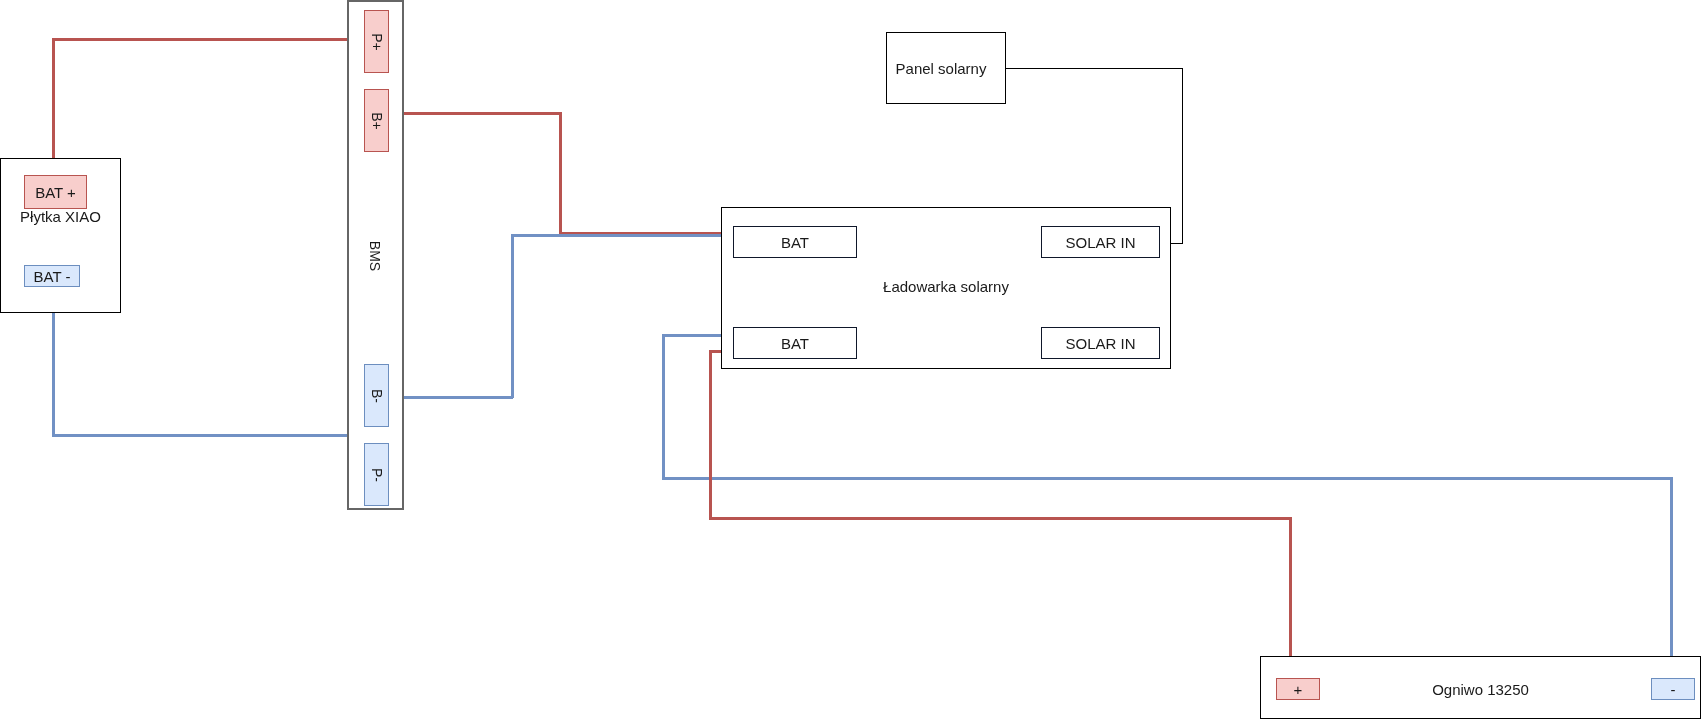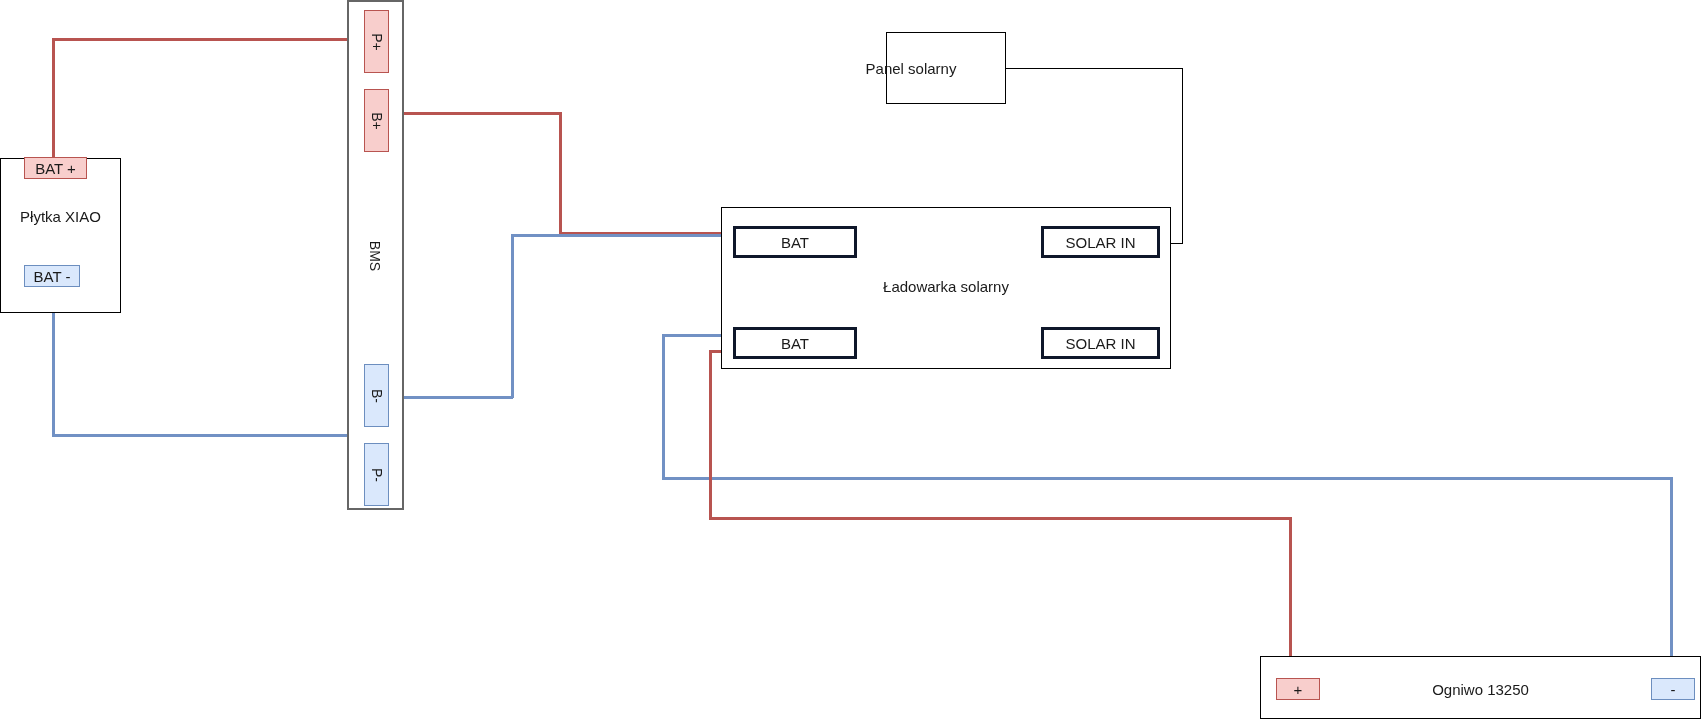--- a/index.html
+++ b/index.html
@@ -61,21 +61,21 @@
     background: #f8cecc;
     border: 1px solid #b85450;
   }
   .term-neg {
     background: #dae8fc;
     border: 1px solid #6c8ebf;
     text-align: center;
   }
   .term-plain {
     background: #ffffff;
-    border: 3px solid #0f172a;
+    border: 1px solid #0f172a;
   }
   .term-vert span {
     display: block;
     transform: rotate(90deg);
     transform-origin: center center;
     font-size: 14px;
   }
   
   .wire {
     position: absolute;
@@ -116,21 +116,21 @@
   <div class="wire w-red v" style="left:709px; top:350px; height:170px;"></div>
   <div class="wire w-red h" style="left:709px; top:517px; width:583px;"></div>
   <div class="wire w-red v" style="left:1289px; top:517px; height:161px;"></div>
 
   <div class="wire w-black hk" style="left:1005px; top:68px; width:178px;"></div>
   <div class="wire w-black vk" style="left:1182px; top:68px; height:175px;"></div>
   <div class="wire w-black hk" style="left:1160px; top:243px; width:23px;"></div>
   <div class="wire w-black vk" style="left:1160px; top:243px; height:1px;"></div>
 
   <div class="box" style="left:0px; top:158px; width:121px; height:155px;"></div>
-  <div class="term term-pos" style="left:24px; top:157px; width:63px; height:22px;">
+  <div class="term term-pos" style="left:24px; top:175px; width:63px; height:34px;">
     <span>BAT +</span>
   </div>
   <div class="box-label" style="left:0px; top:208px; width:121px;">Płytka XIAO</div>
   <div class="term term-neg" style="left:24px; top:265px; width:56px; height:22px;">
     <span>BAT -</span>
   </div>
 
   <div class="bms-box" style="left:347px; top:0px; width:57px; height:510px;"></div>
   <div class="bms-label" style="left:355px; top:248px; width:40px; text-align:center;">BMS</div>
 
@@ -141,21 +141,21 @@
     <span>B+</span>
   </div>
   <div class="term term-neg term-vert" style="left:364px; top:364px; width:25px; height:63px;">
     <span>B-</span>
   </div>
   <div class="term term-neg term-vert" style="left:364px; top:443px; width:25px; height:63px;">
     <span>P-</span>
   </div>
 
   <div class="box" style="left:886px; top:32px; width:120px; height:72px;"></div>
-  <div class="box-label" style="left:852px; top:60px; width:118px;">Panel solarny</div>
+  <div class="box-label" style="left:882px; top:60px; width:118px;">Panel solarny</div>
 
   <div class="box" style="left:721px; top:207px; width:450px; height:162px;"></div>
   <div class="box-label" style="left:721px; top:278px; width:450px;">Ładowarka solarny</div>
 
   <div class="term term-plain" style="left:733px; top:226px; width:124px; height:32px;">
     <span>BAT</span>
   </div>
   <div class="term term-plain" style="left:733px; top:327px; width:124px; height:32px;">
     <span>BAT</span>
   </div>

